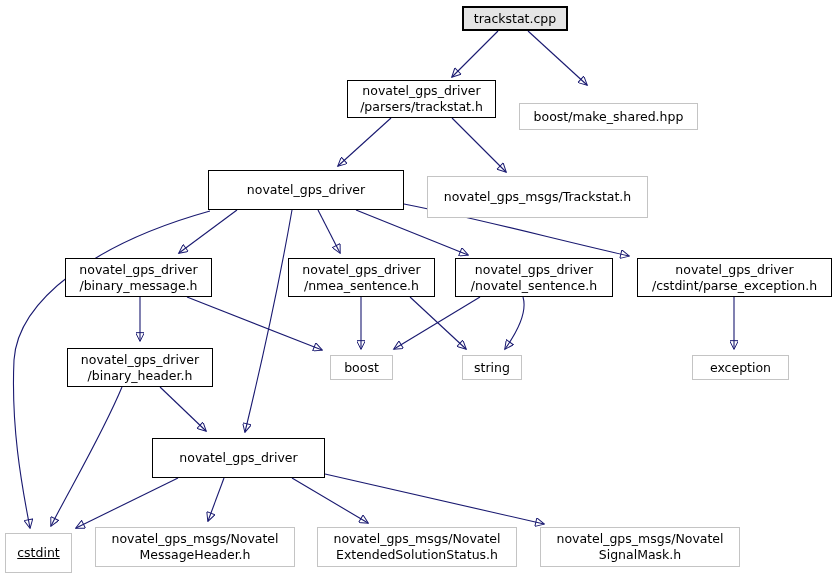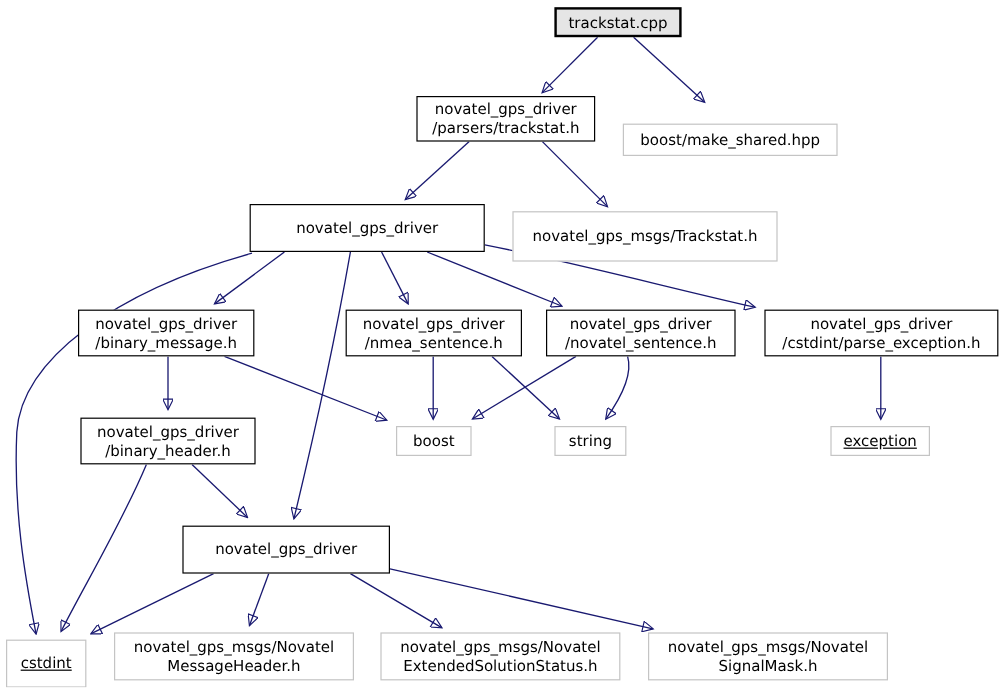--- a/index.html
+++ b/index.html
@@ -102,21 +102,21 @@
   </div>
 
   <div class="node n-ext" style="left:330px;top:355px;width:63px;height:25px;">
     <span>boost</span>
   </div>
 
   <div class="node n-ext" style="left:462px;top:355px;width:60px;height:25px;">
     <span>string</span>
   </div>
 
-  <div class="node n-ext" style="left:692px;top:355px;width:83px;height:25px;text-decoration:underline;">
+  <div class="node n-ext" style="left:692px;top:355px;width:97px;height:25px;">
     <span>exception</span>
   </div>
 
   <div class="node n-doc" style="left:152px;top:438px;width:173px;height:40px;">
     <span>novatel_gps_driver</span>
   </div>
 
   <div class="node n-ext" style="left:5px;top:533px;width:67px;height:40px;text-decoration:underline;">
     <span>cstdint</span>
   </div>

